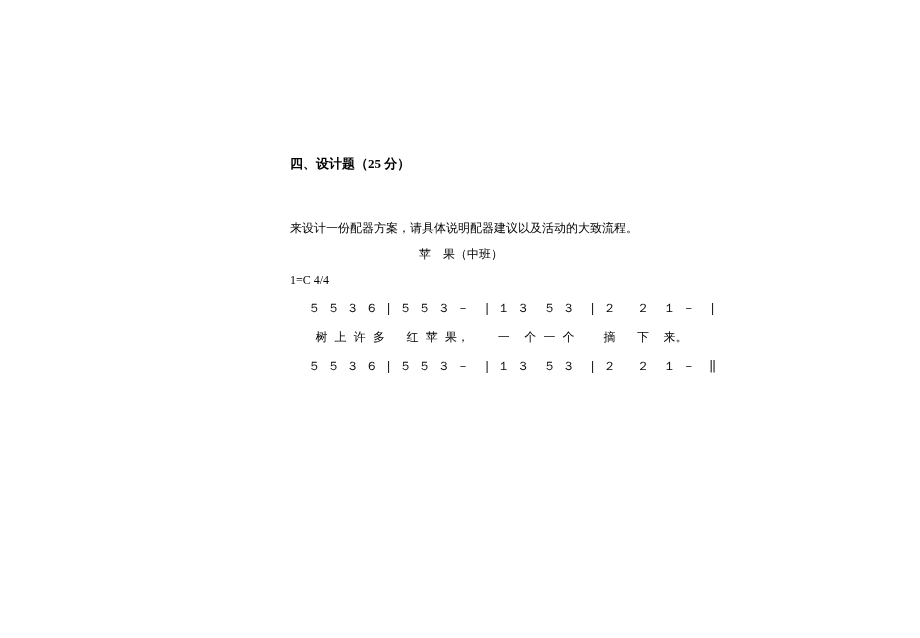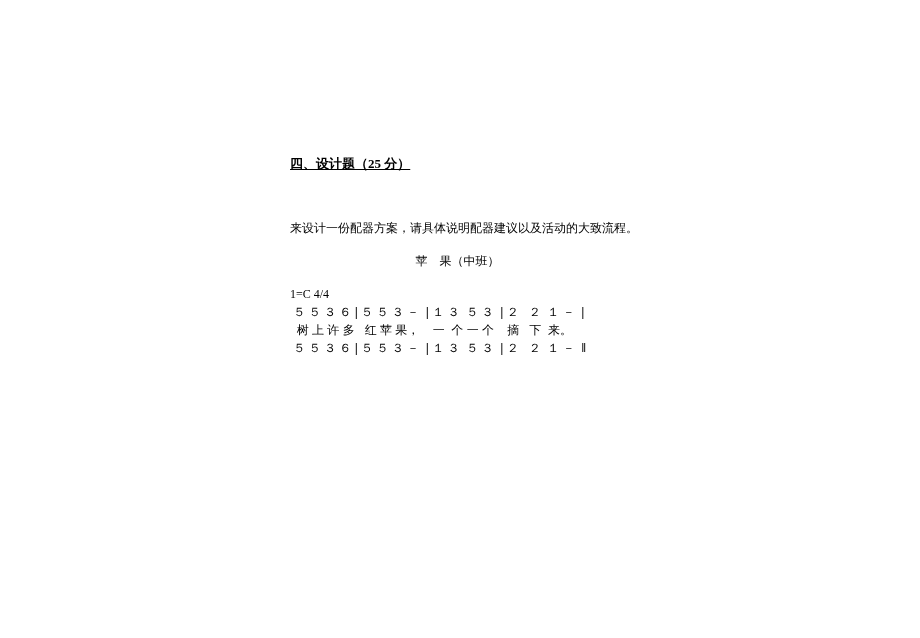--- a/index.html
+++ b/index.html
@@ -16,38 +16,37 @@
     .content {
       padding-top: 154px;
       padding-left: 290px;
       padding-right: 250px;
       line-height: 1.5;
     }
     .section-title {
       font-weight: bold;
       font-size: 13px;
       margin-bottom: 2px;
-      text-decoration: underline;
     }
     .prompt-line {
       text-indent: 2em;
       margin: 0;
     }
     .song-title {
       text-align: center;
-      margin: 15px;
+      margin: 8px;
       margin-left: -30px;
     }
     .meta-line {
       margin: 0;
     }
     .score-line {
-      font-family: Liberation Sans, sans-serif;
+      font-family: Liberation Mono, monospace;
       white-space: pre;
-      margin: 0;
+      margin: 11px;
       letter-spacing: 0;
     }
   </style>
 </head>
 <body>
 
 <div class="content">
   <div class="section-title">四、设计题（25 分）</div>
   <p class="prompt-line" style="text-indent:0;margin-top:45px;">来设计一份配器方案，请具体说明配器建议以及活动的大致流程。</p>
   <p class="song-title">苹　果（中班）</p>

